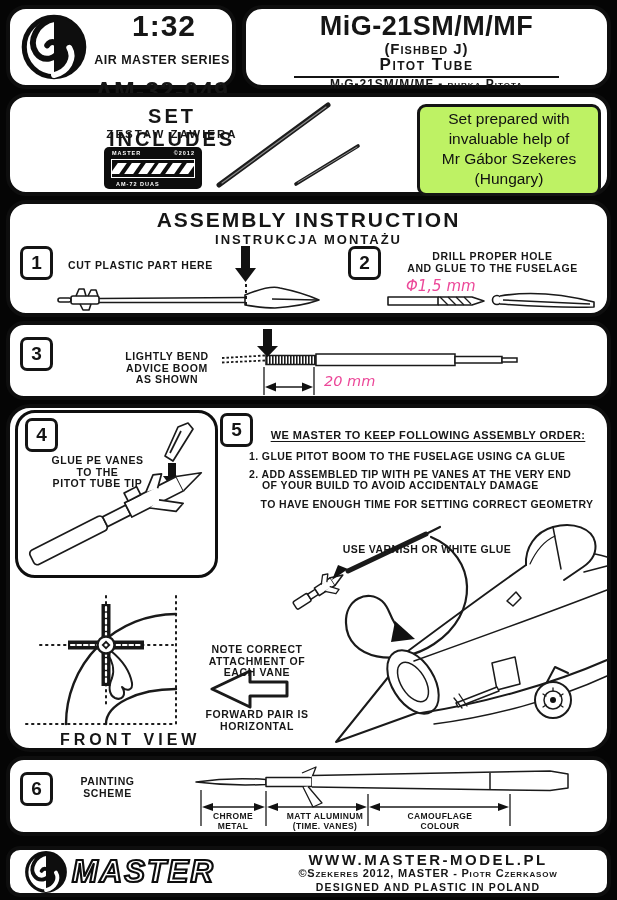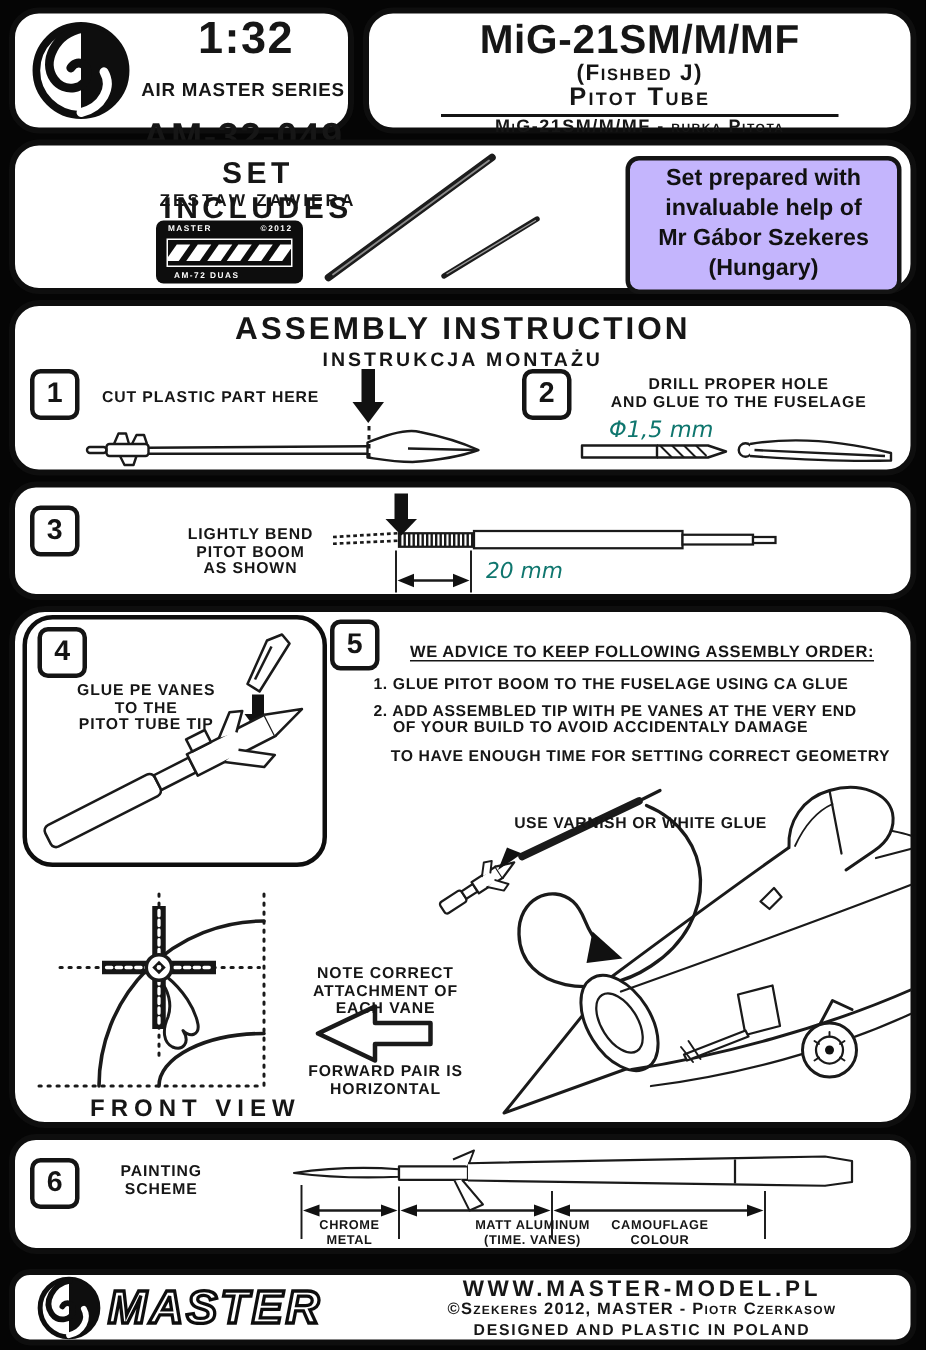--- a/index.html
+++ b/index.html
@@ -6,28 +6,28 @@
   .sheet{position:relative;width:617px;height:900px;background:#050505;overflow:hidden;
          font-family:"Liberation Sans",sans-serif;color:#141414;}
   .panel{position:absolute;background:#fff;border:4px solid #0e0e0e;box-sizing:border-box;}
   .abs{position:absolute;}
   .techno{font-family:"Liberation Sans",sans-serif;font-weight:bold;color:#161616;}
   .sc{font-variant:small-caps;}
   .ctr{text-align:center;}
   .numbox{position:absolute;width:27px;height:28px;border:3px solid #141414;border-radius:7px;
           background:#fff;font-weight:bold;font-size:19px;line-height:28px;text-align:center;color:#141414;}
   .lbl{font-size:10.5px;letter-spacing:0.6px;line-height:11.5px;}
-  .dimtxt{font-family:"DejaVu Sans",sans-serif;font-style:italic;color:#0f766e;}
+  .dimtxt{font-family:"DejaVu Sans",sans-serif;font-style:italic;color:#ec4899;}
   .fret{position:absolute;background:#0d0d0d;border-radius:5px;color:#fff;}
   .fret .band{position:absolute;left:7px;right:7px;top:12px;height:17px;border:1px solid #fff;
               display:flex;align-items:center;justify-content:space-around;overflow:hidden;}
   .fret .slash{width:9px;height:11px;background:#fff;transform:skewX(-35deg);}
   .fret .ftxt{position:absolute;font-size:5.5px;letter-spacing:1px;font-weight:bold;white-space:nowrap;}
-  .credit-box{position:absolute;border:3px solid #141414;border-radius:9px;background:#c4b5fd;
-              font-size:15.5px;line-height:20px;font-weight:700;text-align:center;color:#111;}
+  .credit-box{position:absolute;border:3px solid #141414;border-radius:9px;background:#bef264;
+              font-size:15.5px;line-height:20px;font-weight:400;text-align:center;color:#111;}
   .s5txt{font-size:10.5px;letter-spacing:0.4px;line-height:11px;}
   .zone-lbl{font-size:8.5px;letter-spacing:0.4px;line-height:9.5px;text-align:center;}
   .master-wordmark{font-weight:bold;font-style:italic;font-size:31px;letter-spacing:2px;
                    color:#fff;-webkit-text-stroke:2.2px #0d0d0d;
                    text-shadow:0 0 1px #0d0d0d,0 0 1px #0d0d0d;}
   svg{position:absolute;overflow:visible;}
 </style>
 </head>
 <body>
 
@@ -125,21 +125,21 @@
         <path d="M490 92 C 520 87 552 90 584 98 L 584 103 C 552 104 518 102 490 100" fill="#fff"></path>
         <line x1="493" y1="96" x2="580" y2="100"></line>
       </g>
     </svg>
   </div>
 
   <div class="panel" style="left:6px;top:321px;width:605px;height:79px;border-radius:18px;">
     <div class="numbox" style="left:10px;top:12px;">3</div>
     <div class="abs techno lbl ctr" style="left:98px;top:26px;width:118px;">
       <div>LIGHTLY BEND</div>
-      <div>PITOT BOOM</div>
+      <div>ADVICE BOOM</div>
       <div>AS SHOWN</div>
     </div>
     <div class="abs dimtxt" style="left:314px;top:48px;font-size:14.5px;">20 mm</div>
 
     <svg width="597" height="72" style="left:0;top:0;" viewBox="0 0 597 72">
       <g stroke="#1a1a1a" fill="none" stroke-width="1.5">
         <line x1="212" y1="33" x2="255" y2="30.5" stroke-dasharray="2.5 2" stroke-width="1.8"></line>
         <line x1="212" y1="37.5" x2="255" y2="35.5" stroke-dasharray="2.5 2" stroke-width="1.8"></line>
         <line x1="256" y1="35" x2="306" y2="35" stroke-width="9" stroke-dasharray="1.6 1.4"></line>
         <rect x="256" y="30.5" width="50" height="9" fill="none"></rect>
@@ -262,21 +262,21 @@
             <path d="M166 -8 L190 0 L166 8"></path>
             <rect x="112" y="-17" width="14" height="9"></rect>
             <path d="M128 8 L150 23 L160 19 L140 5"></path>
             <path d="M132 -8 L146 -20 L154 -17 L144 -6"></path>
           </g>
         </g>
       </svg>
     </div>
 
     <div class="numbox" style="left:210px;top:5px;">5</div>
-    <div class="abs techno s5txt ctr" style="left:243px;top:22px;width:350px;text-decoration:underline;text-underline-offset:2px;font-size:11px;">WE ADVICE TO KEEP FOLLOWING ASSEMBLY ORDER:</div>
+    <div class="abs techno s5txt ctr" style="left:243px;top:22px;width:350px;text-decoration:underline;text-underline-offset:2px;font-size:11px;">WE MASTER TO KEEP FOLLOWING ASSEMBLY ORDER:</div>
     <div class="abs techno s5txt" style="left:239px;top:43px;width:356px;">1. GLUE PITOT BOOM TO THE FUSELAGE USING CA GLUE</div>
     <div class="abs techno s5txt" style="left:239px;top:61px;width:356px;">2. ADD ASSEMBLED TIP WITH PE VANES AT THE VERY END</div>
     <div class="abs techno s5txt" style="left:252px;top:72px;width:343px;">OF YOUR BUILD TO AVOID ACCIDENTALY DAMAGE</div>
     <div class="abs techno s5txt ctr" style="left:239px;top:91px;width:356px;">TO HAVE ENOUGH TIME FOR SETTING CORRECT GEOMETRY</div>
     <div class="abs techno s5txt ctr" style="left:239px;top:102px;width:356px;margin-top:34px;">USE VARNISH OR WHITE GLUE</div>
 
     <div class="abs techno lbl ctr" style="left:186px;top:236px;width:122px;">
       <div>NOTE CORRECT</div>
       <div>ATTACHMENT OF</div>
       <div>EACH VANE</div>
@@ -323,21 +323,21 @@
           <polygon points="359,47 370,43 370,51"></polygon>
             <polygon points="499,47 488,43 488,51"></polygon>
         </g>
       </g>
     </svg>
 
     <div class="abs techno zone-lbl" style="left:192px;top:52px;width:62px;">
       <div>CHROME</div>
       <div>METAL</div>
     </div>
-    <div class="abs techno zone-lbl" style="left:274px;top:52px;width:86px;padding-left:28px;">
+    <div class="abs techno zone-lbl" style="left:244px;top:52px;width:86px;padding-left:28px;">
       <div>MATT ALUMINUM</div>
       <div>(TIME. VANES)</div>
     </div>
     <div class="abs techno zone-lbl" style="left:380px;top:52px;width:100px;">
       <div>CAMOUFLAGE</div>
       <div>COLOUR</div>
     </div>
   </div>
 
   <div class="panel" style="left:6px;top:846px;width:605px;height:51px;border-radius:14px;">

